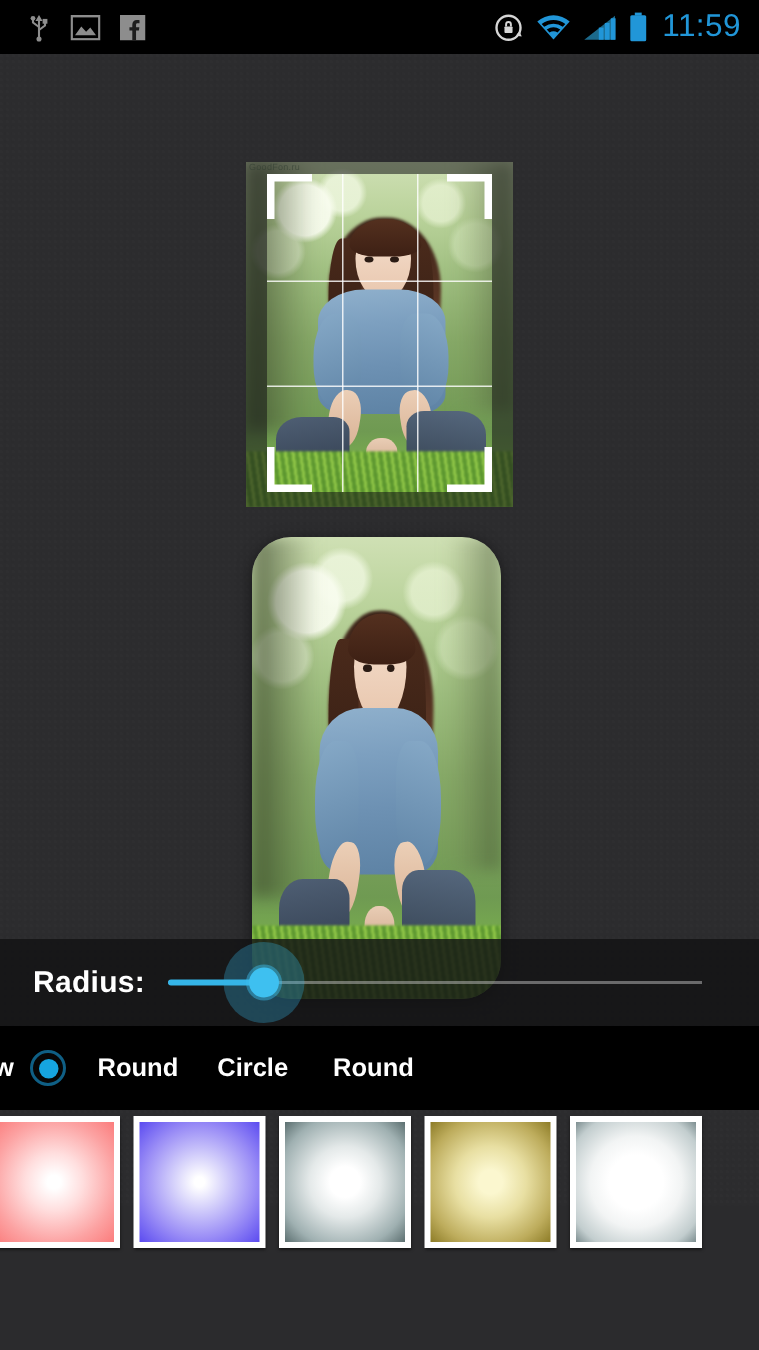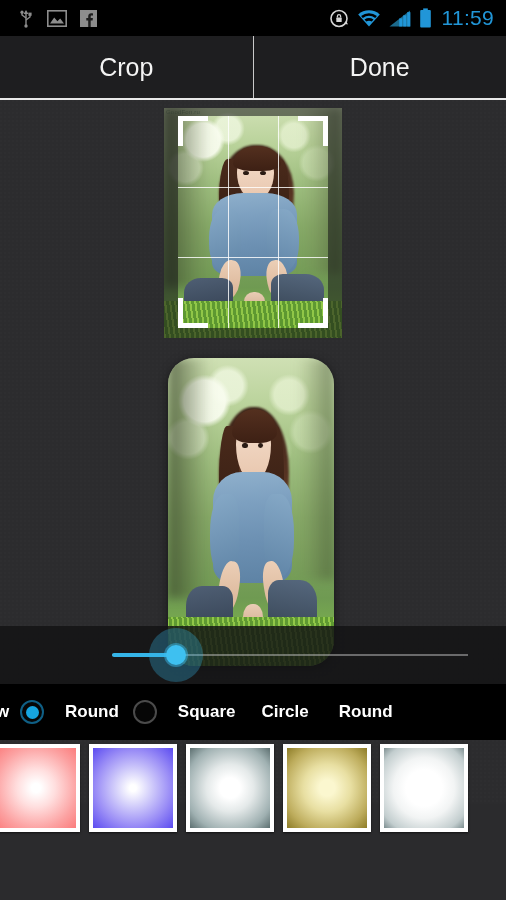--- a/index.html
+++ b/index.html
@@ -318,24 +318,20 @@
         <rect x="19.2" y="3.2" width="3.2" height="14.3" fill="#2196d8"></rect>
       </svg>
       <svg class="sb-ico" width="13" height="20" viewBox="0 0 13 20">
         <rect x="4.2" y="0.4" width="4.6" height="2" fill="#2196d8"></rect>
         <rect x="1.2" y="2.1" width="10.6" height="17.4" rx="1" fill="#2196d8"></rect>
       </svg>
       <span class="sb-time">11:59</span>
     </div>
   </div>
 
-  <div class="topbar">
-    <div class="topbtn first">Crop</div>
-    <div class="topbtn">Done</div>
-  </div>
 
   <div class="cropwrap">
     <div class="cropimg">
       <div class="photo-bg"></div>
       <div class="photo-tree-l"></div>
       <div class="photo-tree-r"></div>
       <div class="g-hair-back"></div>
       <div class="g-hair-side"></div>
       <div class="g-hair-side2"></div>
       <div class="g-face"></div>
@@ -391,41 +387,38 @@
       <div class="g-arm-l"></div>
       <div class="g-arm-r"></div>
       <div class="g-jeans-l"></div>
       <div class="g-jeans-r"></div>
       <div class="g-hand"></div>
       <div class="photo-grass"></div>
     </div>
   </div>
 
   <div class="radiusbar">
+    <span class="radius-label">Radius:</span>
     <div class="slider">
       <div class="slider-track"></div>
       <div class="slider-fill" style="width: 18%;"></div>
       <div class="slider-halo" style="left: 18%;"></div>
       <div class="slider-thumb" style="left: 18%;"></div>
     </div>
   </div>
 
   <div class="optionrow">
     <span class="plain clipped" style="margin-left:-4px;width:16px;overflow:hidden;">w</span>
 
     <div class="opt" style="margin-left:8px;">
       <span class="radio on"></span>
       <span class="opt-label">Round</span>
     </div>
 
 
-    <div class="opt" style="margin-left:14px;">
-      <span class="radio"></span>
-      <span class="opt-label">Square</span>
-    </div>
 
     <span class="plain" style="margin-left:26px;">Circle</span>
     <span class="plain" style="margin-left:30px;">Round</span>
   </div>
 
   <div class="thumbstrip">
     <div class="thumb first">
       <div class="sw" style="background:radial-gradient(circle at 50% 50%, #ffffff 8%, #ffdede 34%, #fca2a2 72%, #fb7c7c 100%);"></div>
     </div>
     <div class="thumb">

